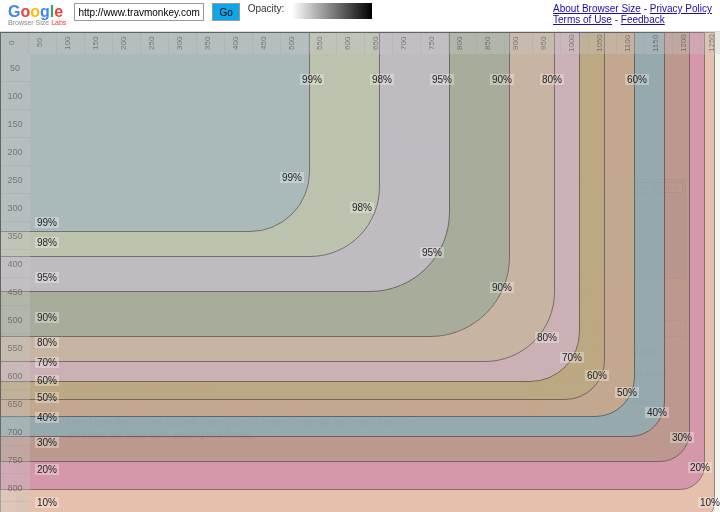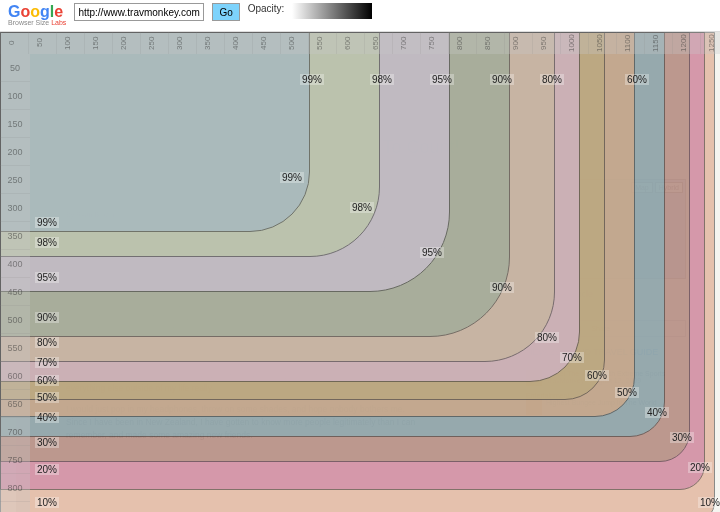--- a/index.html
+++ b/index.html
@@ -1,21 +1,21 @@
 <!DOCTYPE html>
 <html><head>
 <meta charset="utf-8">
 <style>
 *{margin:0;padding:0;box-sizing:border-box;font-family:Arial,sans-serif}
 body{width:720px;height:512px;overflow:hidden;background:#fff;position:relative}
 .topbar{height:32px;background:#fff;display:flex;align-items:flex-start;padding:3px 8px;gap:8px;border-bottom:1px solid #ddd}
 .logo{font-weight:bold;font-size:16px;color:#333}.logo .g1{color:#4285f4}.logo .g2{color:#ea4335}.logo .g3{color:#fbbc05}.logo .g4{color:#4285f4}.logo .g5{color:#34a853}.logo .g6{color:#ea4335}
 .logo-sub{font-size:7px;color:#888;margin-top:-2px}
 .url-input{width:130px;height:18px;font-size:10px;padding:1px 3px;border:1px solid #999}
-.go-btn{height:18px;font-size:10px;padding:0 6px;border:1px solid #999;background:#7dd3fc;cursor:pointer}
+.go-btn{height:18px;font-size:10px;padding:0 6px;border:1px solid #999;background:#0ea5e9;cursor:pointer}
 .opacity-label{font-size:10px;color:#333}
 .opacity-grad{width:80px;height:16px;background:linear-gradient(to right,#fff,#000)}
 .top-links{margin-left:auto;font-size:10px;color:#1a0dab}
 .top-links a{color:#1a0dab;text-decoration:underline;cursor:pointer}
 .viewport{position:relative;width:720px;height:480px;overflow:hidden}
 .ruler-h{position:absolute;top:0;left:0;right:0;height:22px;display:flex;z-index:5;opacity:0.65}
 .ruler-h div{flex:0 0 28px;text-align:center;font-size:8px;color:#555;line-height:22px;background:rgba(200,200,200,0.5);border-right:1px solid rgba(150,150,150,0.3);writing-mode:vertical-rl;text-orientation:mixed;transform:rotate(180deg);height:22px}
 .ruler-v{position:absolute;top:22px;left:0;bottom:0;width:30px;z-index:5;opacity:0.65}
 .ruler-v div{height:28px;font-size:9px;color:#555;text-align:center;line-height:28px;background:rgba(200,200,200,0.5);border-bottom:1px solid rgba(150,150,150,0.3)}
 .page{position:absolute;top:0;left:16px;width:720px;padding:40px 50px 20px 50px;background:#f5f5f0;height:100%;font-size:9px;color:#666}
@@ -61,20 +61,26 @@
 
 <div class="topbar">
   <div>
     <div class="logo"><span class="g1">G</span><span class="g2">o</span><span class="g3">o</span><span class="g4">g</span><span class="g5">l</span><span class="g6">e</span></div>
     <div class="logo-sub">Browser Size <span style="color:#ea4335">Labs</span></div>
   </div>
   <input class="url-input" value="http://www.travmonkey.com/two-mo" style="">
   <button class="go-btn">Go</button>
   <span class="opacity-label">Opacity:</span>
   <div class="opacity-grad"></div>
+  <div class="top-links">
+    <a>About Browser Size</a> - 
+    <a>Privacy Policy</a><br>
+    <a>Terms of Use</a> - 
+    <a>Feedback</a>
+  </div>
 </div>
 
 <div class="viewport">
   <div class="page">
     <div class="site-header">TravMonkey</div>
     <div class="nav">
       <span>HOME</span>
       <span>TRAVEL GUIDES</span>
       <span>TRAVEL WRITERS</span>
       <span>TRAVEL ADVICE</span>

